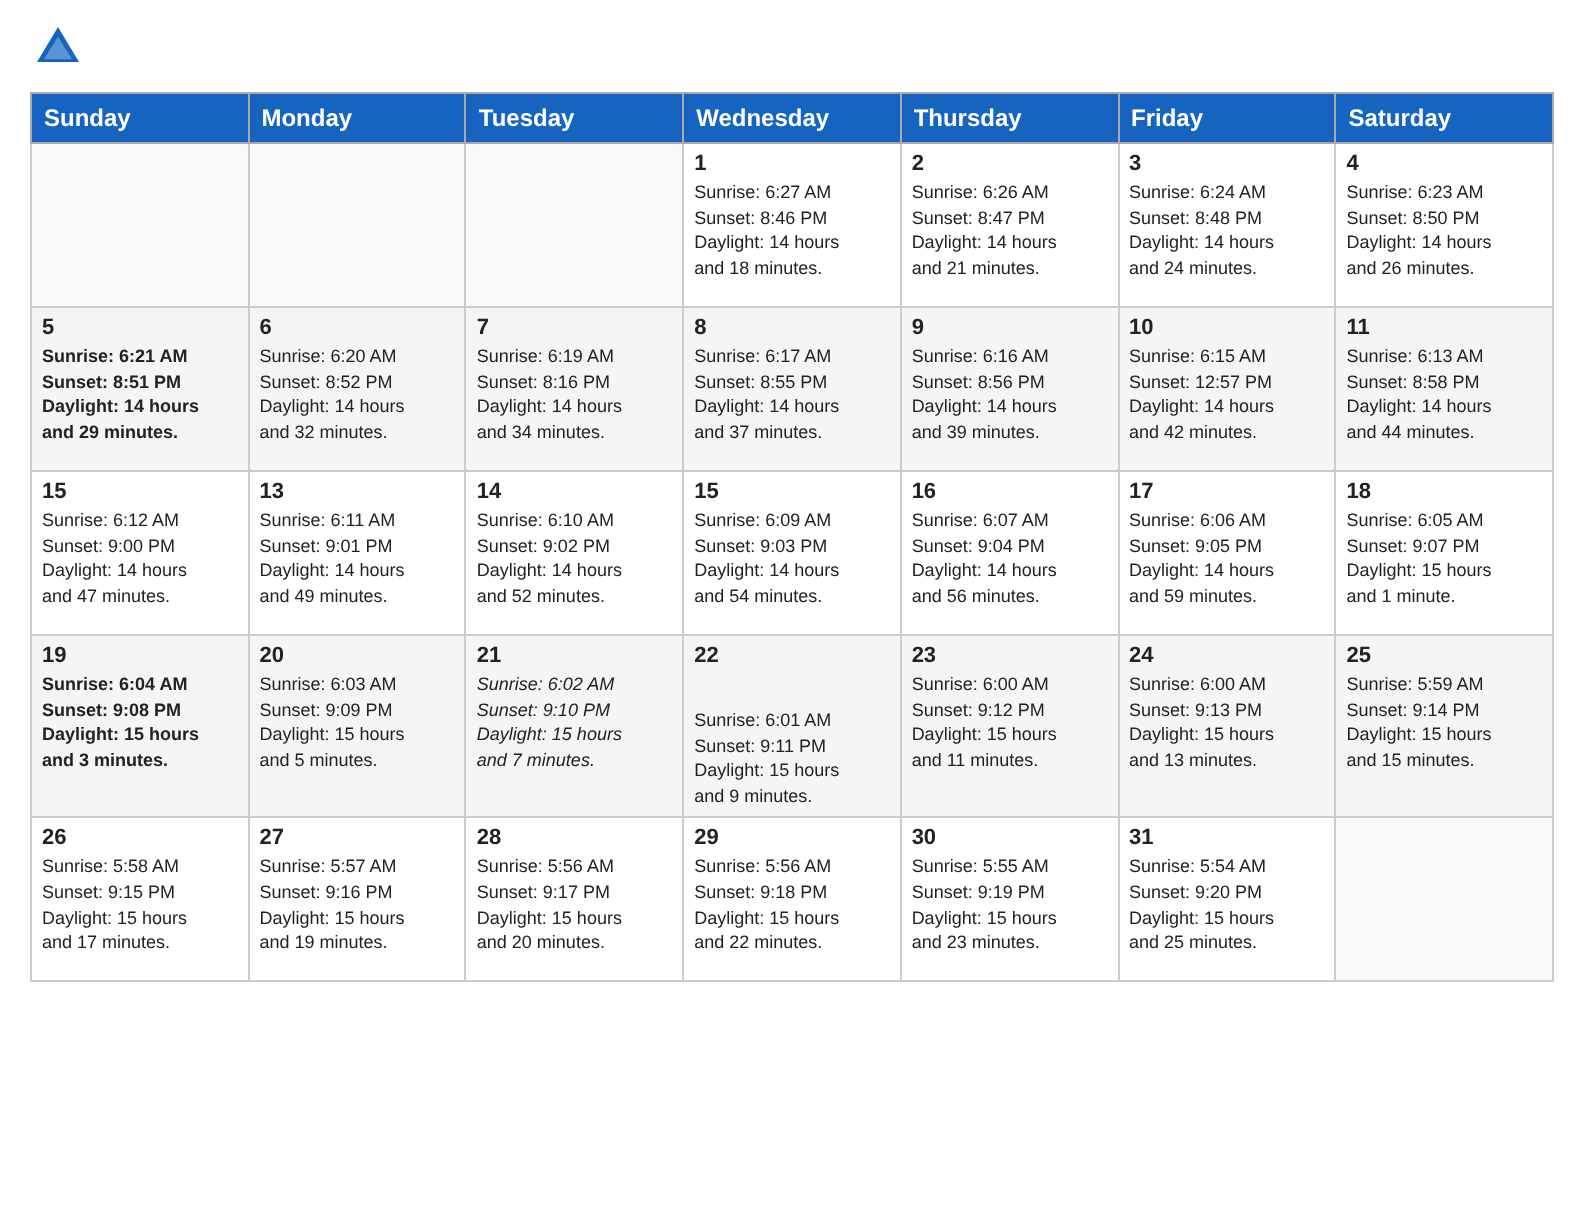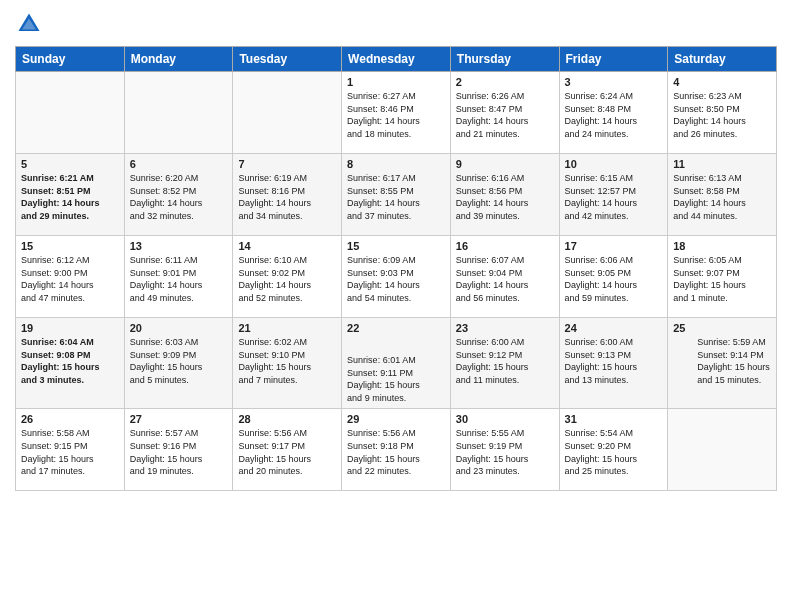--- a/index.html
+++ b/index.html
@@ -268,21 +268,21 @@
           </td>
           <td>
             <div class="day-num">20</div>
             <div class="day-info" style="white-space: pre-line;">Sunrise: 6:03 AM
 Sunset: 9:09 PM
 Daylight: 15 hours
 and 5 minutes.</div>
           </td>
           <td>
             <div class="day-num">21</div>
-            <div class="day-info" style="white-space: pre-line;">Sunrise: 6:02 AM
+            <div class="day-info" style="white-space: pre-line; font-style: italic;">Sunrise: 6:02 AM
 Sunset: 9:10 PM
 Daylight: 15 hours
 and 7 minutes.</div>
           </td>
           <td>
             <div class="day-num">22</div>
             <div class="day-info" style="white-space: pre-line; margin-top: 20px;">Sunrise: 6:01 AM
 Sunset: 9:11 PM
 Daylight: 15 hours
 and 9 minutes.</div>
@@ -296,21 +296,21 @@
           </td>
           <td>
             <div class="day-num">24</div>
             <div class="day-info" style="white-space: pre-line;">Sunrise: 6:00 AM
 Sunset: 9:13 PM
 Daylight: 15 hours
 and 13 minutes.</div>
           </td>
           <td>
             <div class="day-num">25</div>
-            <div class="day-info" style="white-space: pre-line; margin-left: 24px;">Sunrise: 5:59 AM
+            <div class="day-info" style="white-space: pre-line;">Sunrise: 5:59 AM
 Sunset: 9:14 PM
 Daylight: 15 hours
 and 15 minutes.</div>
           </td>
         </tr>
         <tr>
           <td>
             <div class="day-num">26</div>
             <div class="day-info" style="white-space: pre-line;">Sunrise: 5:58 AM
 Sunset: 9:15 PM

